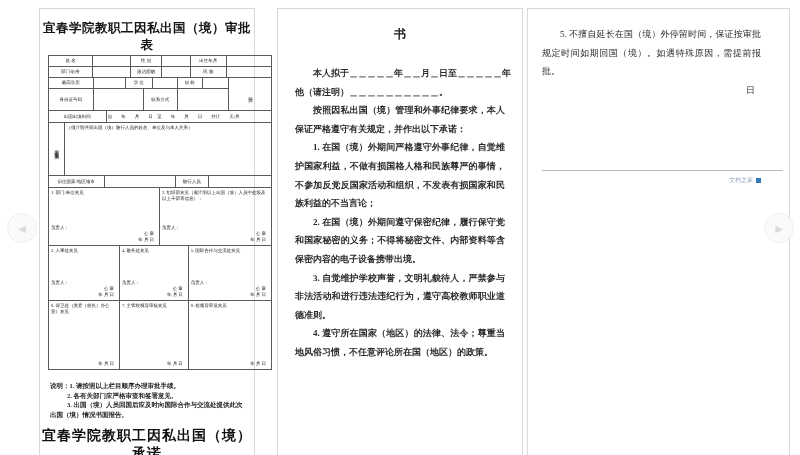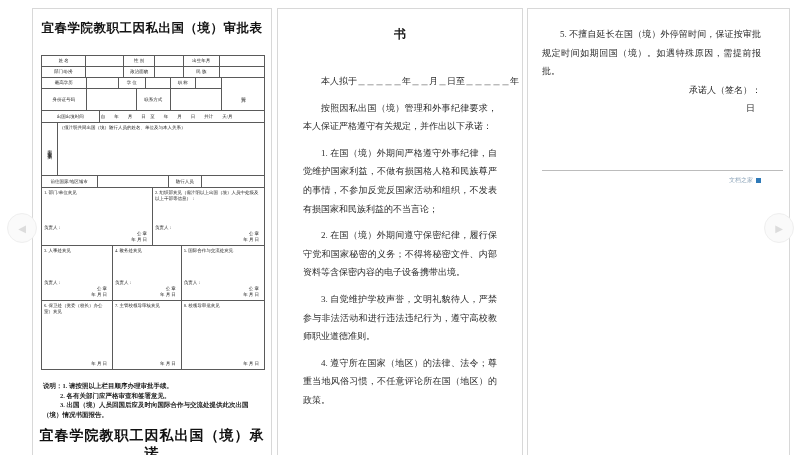--- a/index.html
+++ b/index.html
@@ -1,19 +1,19 @@
 <!DOCTYPE html>
 <html><head>
 <meta charset="utf-8">
 <style>
   html,body{margin:0;padding:0;background:#ffffff;width:800px;height:455px;overflow:hidden;
     font-family:"Liberation Serif","DejaVu Serif",serif;color:#2e2e2e;}
   .stage{position:relative;width:800px;height:455px;background:#fff;}
   .page{position:absolute;top:8px;height:447px;background:#fff;border:1px solid #d8d8d8;border-bottom:none;box-sizing:border-box;}
-  #page1{left:32px;width:240px;}
+  #page1{left:39px;width:216px;}
   #page2{left:277px;width:246px;}
   #page3{left:527px;width:263px;}
 
   
   .p1-title{margin-top:11px;text-align:center;font-weight:bold;font-size:12.5px;letter-spacing:.5px;color:#141414;
     font-family:"Liberation Sans","DejaVu Sans",sans-serif;}
   .form{position:absolute;left:8px;top:46px;width:224px;border:1px solid #5a5a5a;font-size:4.5px;line-height:6px;color:#222;box-sizing:border-box;}
   .fr{display:flex;border-bottom:1px solid #5a5a5a;box-sizing:border-box;}
   .fr:last-child{border-bottom:none;}
   .fc{border-right:1px solid #5a5a5a;box-sizing:border-box;display:flex;align-items:center;justify-content:center;text-align:center;overflow:hidden;padding:0 1px;}
@@ -31,21 +31,21 @@
   .reason-body{display:flex;flex-direction:column;justify-content:flex-end;align-items:flex-start;padding:2px;}
   .notes{position:absolute;left:10px;right:8px;top:372px;font-size:6.5px;line-height:9.5px;font-weight:bold;color:#1c1c1c;}
   .notes .ind{padding-left:17px;}
   .notes .hang{text-indent:17px;}
   .p1-footer{position:absolute;top:418px;left:0;width:100%;text-align:center;font-weight:bold;font-size:14px;letter-spacing:1px;color:#111;
     font-family:"Liberation Sans","DejaVu Sans",sans-serif;}
 
   
   .p2-title{margin-top:17px;text-align:center;font-weight:bold;font-size:12px;color:#1a1a1a;}
   .p2-body{position:absolute;top:55px;left:17px;right:17px;font-size:9px;line-height:18.6px;color:#2b2b2b;text-align:justify;}
-  .p2-body p{margin:8px;text-indent:2em;}
+  .p2-body p{margin:0;text-indent:2em;font-weight:bold;}
   .fixed-line{text-indent:0 !important;white-space:nowrap;}
   .fixed-line.first{text-indent:2em !important;}
 
   
   .p3-body{position:absolute;top:16px;left:14px;right:28px;font-size:9px;line-height:18.6px;color:#2b2b2b;text-align:justify;}
   .p3-body p{margin:0;text-indent:2em;}
   .sign{margin-top:22px;text-align:right;text-indent:0 !important;}
   .dateline{margin-top:7px;text-align:right;text-indent:0 !important;padding-right:4px;}
   .dateline2{margin-top:0;text-align:right;text-indent:0 !important;padding-right:6px;}
   .enddash{position:absolute;left:14px;right:6px;top:161px;border-top:1px solid #bcbcbc;}
@@ -184,32 +184,32 @@
       <div class="hang">3. 出国（境）人员回国后应及时向国际合作与交流处提供此次出国（境）情况书面报告。</div>
     </div>
 
     <div class="p1-footer">宜春学院教职工因私出国（境）承诺</div>
   </div>
 
   <div class="page" id="page2">
     <div class="p2-title">书</div>
     <div class="p2-body">
       <p class="fixed-line first">本人拟于＿＿＿＿＿年＿＿月＿日至＿＿＿＿＿年</p>
+      <p class="fixed-line">他（请注明）＿＿＿＿＿＿＿＿＿＿。</p>
       <p>按照因私出国（境）管理和外事纪律要求，本人保证严格遵守有关规定，并作出以下承诺：</p>
       <p>1. 在国（境）外期间严格遵守外事纪律，自觉维护国家利益，不做有损国格人格和民族尊严的事情，不参加反党反国家活动和组织，不发表有损国家和民族利益的不当言论；</p>
       <p>2. 在国（境）外期间遵守保密纪律，履行保守党和国家秘密的义务；不得将秘密文件、内部资料等含保密内容的电子设备携带出境。</p>
       <p>3. 自觉维护学校声誉，文明礼貌待人，严禁参与非法活动和进行违法违纪行为，遵守高校教师职业道德准则。</p>
       <p>4. 遵守所在国家（地区）的法律、法令；尊重当地风俗习惯，不任意评论所在国（地区）的政策。</p>
     </div>
   </div>
 
   <div class="page" id="page3">
     <div class="p3-body">
       <p>5. 不擅自延长在国（境）外停留时间，保证按审批规定时间如期回国（境）。如遇特殊原因，需提前报批。</p>
-      <p class="sign">承诺人（签名）：</p>
       <p class="dateline2">日</p>
     </div>
     <div class="enddash"></div>
     <div class="watermark">
       <span id="wm-text" style="color: rgb(143, 166, 186);">文档之家</span>
       <span class="wm-sq" id="wm-sq" style="background: rgb(47, 122, 184);"></span>
     </div>
   </div>
 
   <div class="nav" id="nav-prev">

